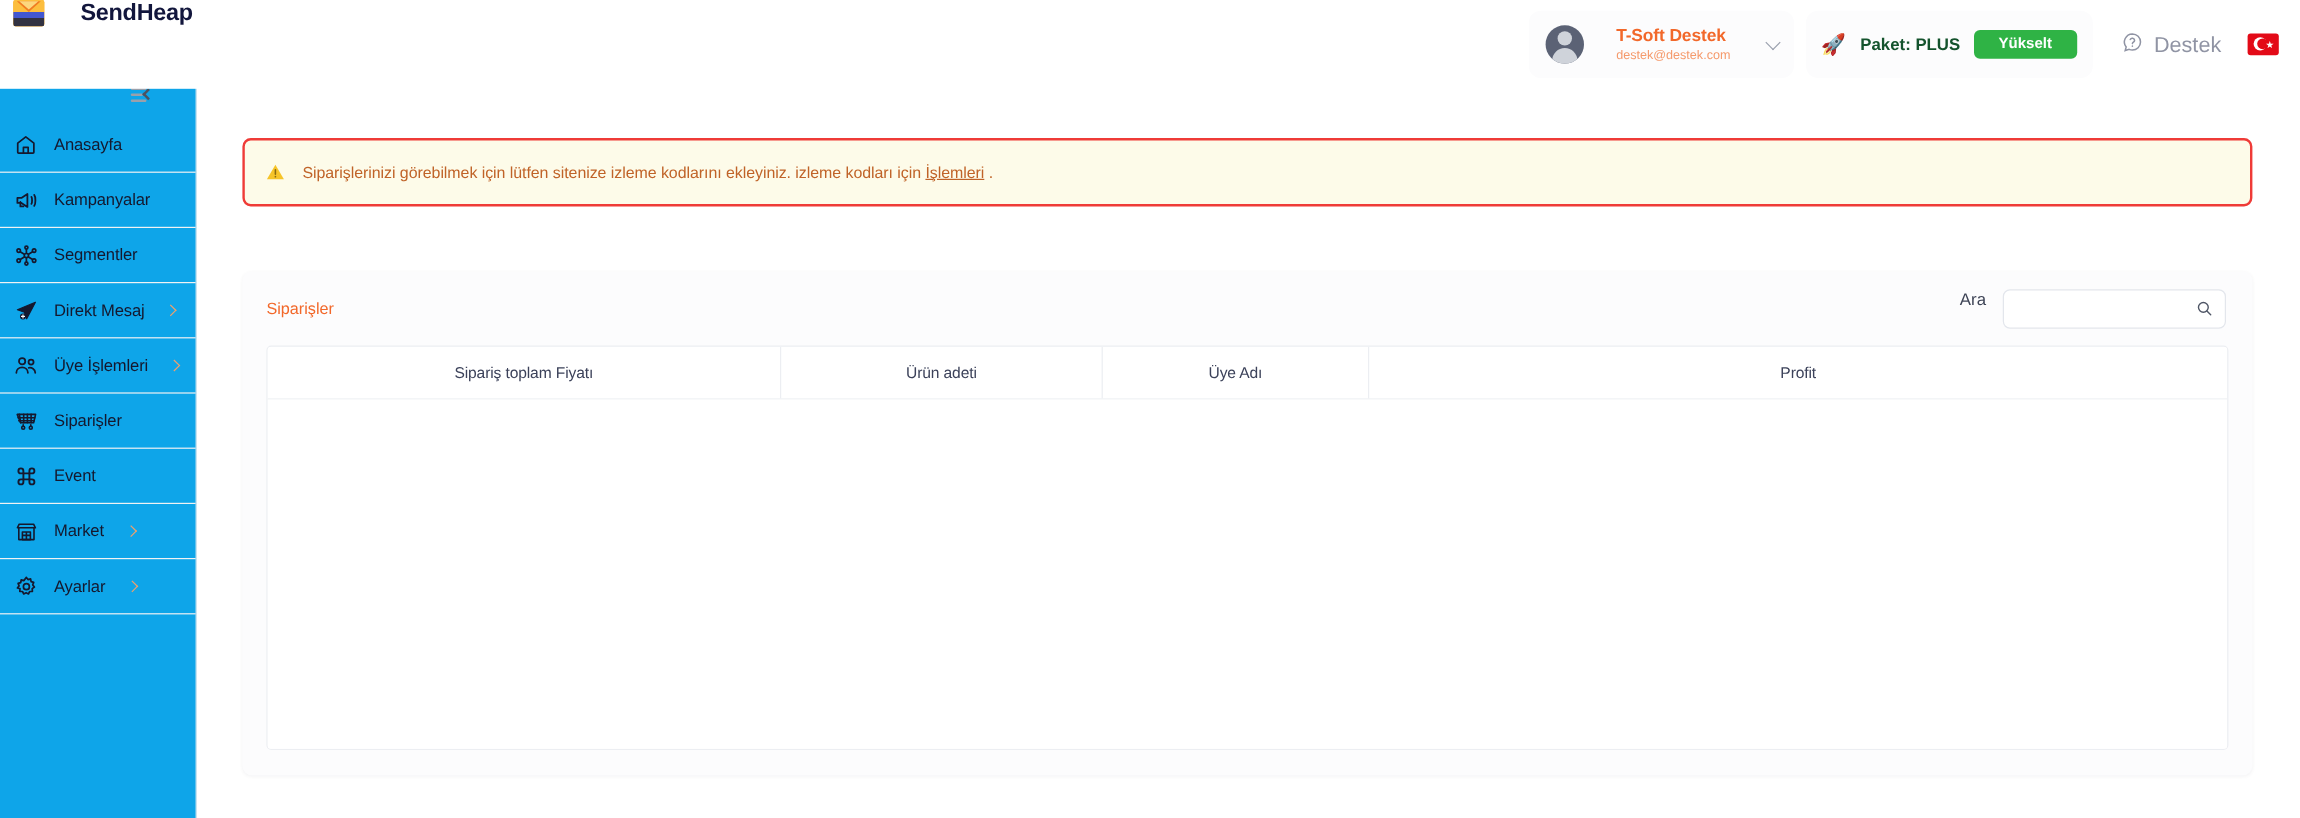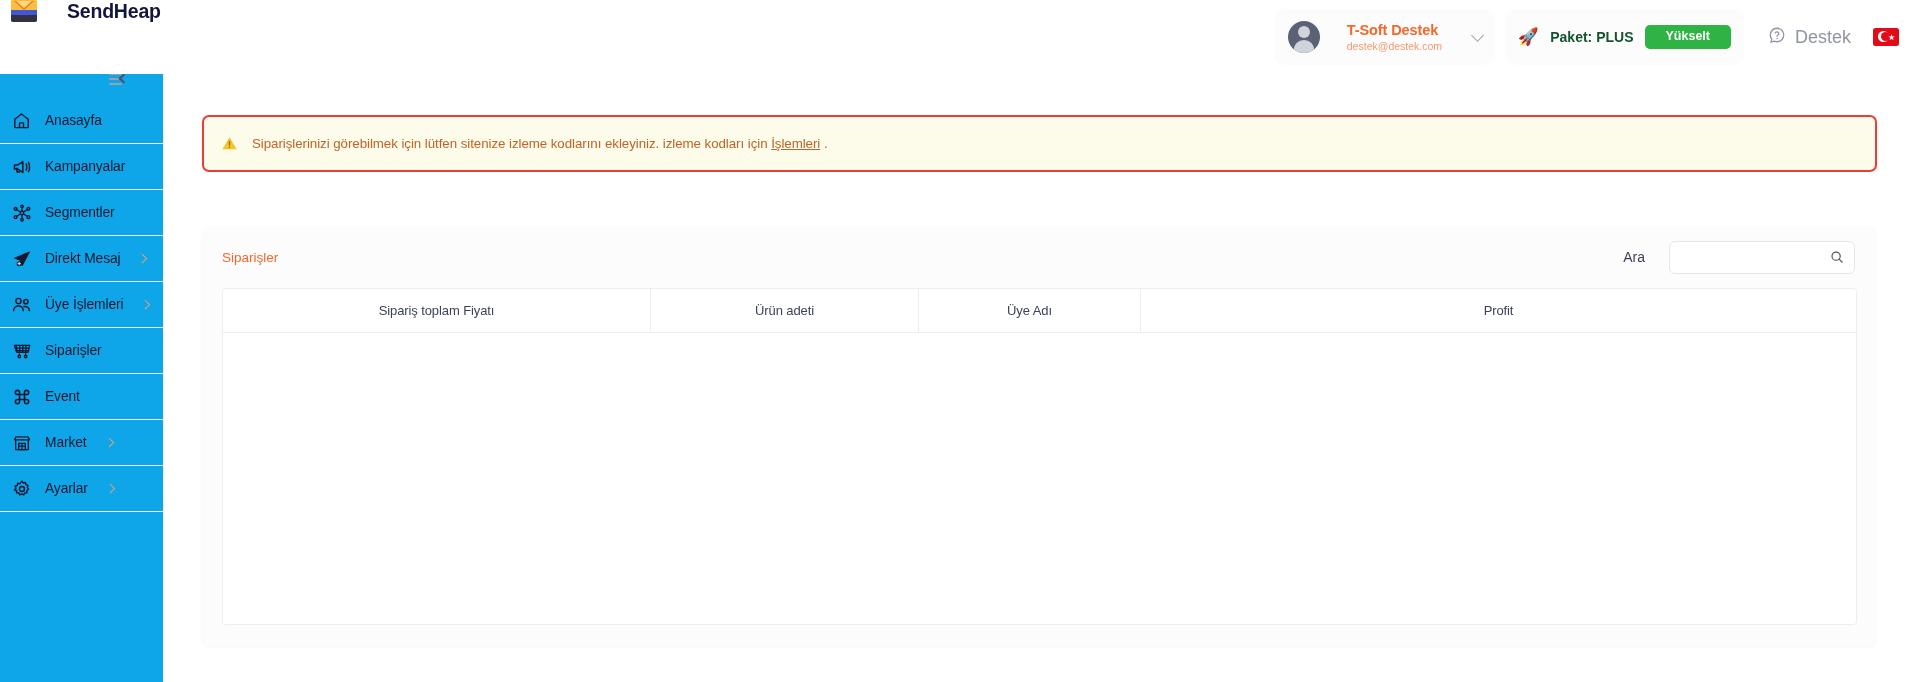--- a/index.html
+++ b/index.html
@@ -324,21 +324,21 @@
     align-items: center;
     padding: 0 22px 0 20px;
   }
   .card-title {
     font-size: 13.5px;
     color: #f2682a;
     font-weight: 500;
     white-space: nowrap;
   }
   .card-head-spacer { flex: 1 1 auto; }
-  .search-wrap { display: flex; align-items: center; gap: 24px; }
+  .search-wrap { display: flex; gap: 14px; }
   .search-label { font-size: 14px; color: #3e4456; white-space: nowrap; }
   .search-box {
     width: 186px; height: 33px;
     background: #ffffff;
     border: 1px solid #e3e6ec;
     border-radius: 6px;
     display: flex;
     align-items: center;
     padding: 0 10px 0 11px;
   }

